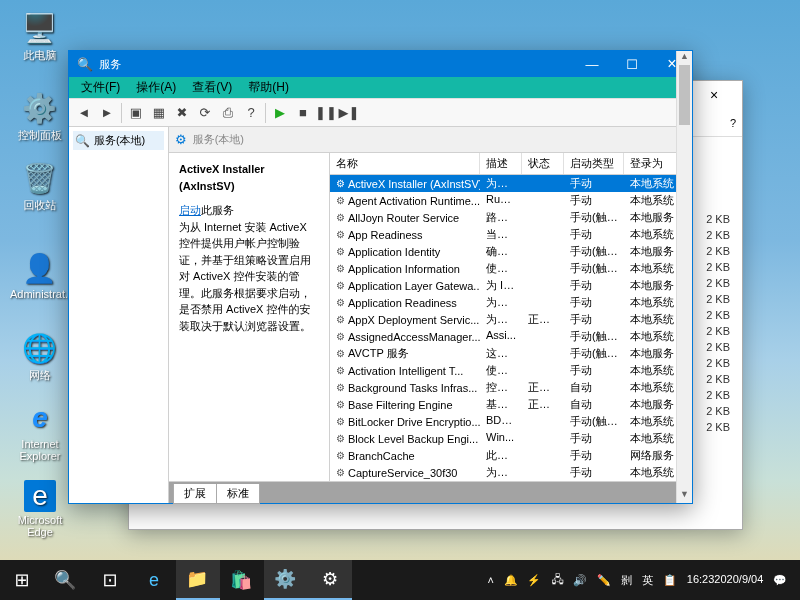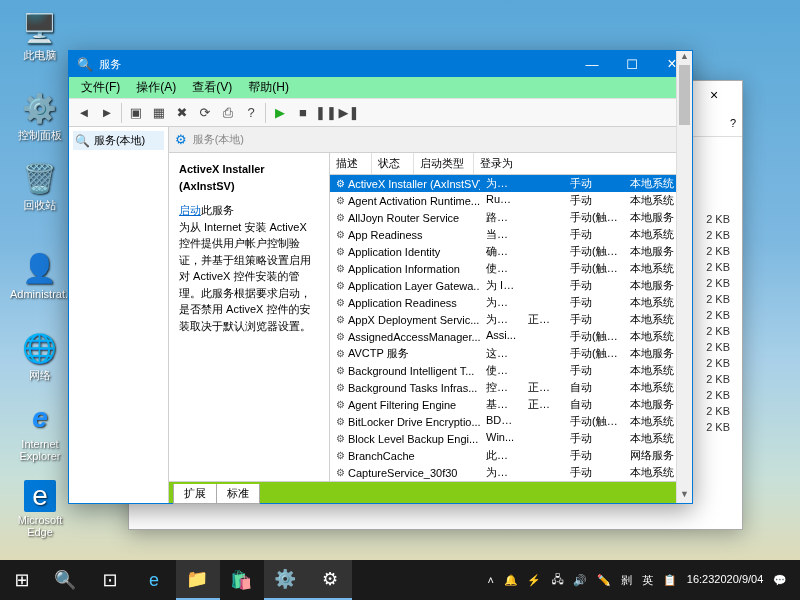--- a/index.html
+++ b/index.html
@@ -20,21 +20,21 @@
 .bg-window .bgw-body{position:absolute;right:8px;top:130px;bottom:54px;width:50px}
 .bg-row{display:flex;justify-content:flex-end;padding:2px 4px;font-size:11px;color:#333}
 .bg-status{position:absolute;bottom:0;left:0;right:0;height:24px;border-top:1px solid #ddd;display:flex;align-items:center;padding:0 10px;font-size:11px;color:#333;justify-content:space-between}
 .bg-status .ricons{font-size:14px;color:#666}
 .svc-window{position:absolute;left:68px;top:50px;width:625px;height:454px;background:#fff;border:1px solid #0078d7;box-shadow:0 6px 24px rgba(0,0,0,0.4);display:flex;flex-direction:column}
 .svc-title{height:26px;background:#0078d7;color:#fff;display:flex;align-items:center;padding-left:8px}
 .svc-title .tico{margin-right:6px;font-size:13px}
 .svc-title .tbtns{margin-left:auto;display:flex}
 .svc-title .tbtn{width:40px;height:26px;display:flex;align-items:center;justify-content:center;font-size:13px}
 .svc-title .tbtn.close{font-size:16px}
-.svc-menu{height:22px;display:flex;align-items:center;padding:0 4px;border-bottom:1px solid #e0e0e0;background:#86efac}
+.svc-menu{height:22px;display:flex;align-items:center;padding:0 4px;border-bottom:1px solid #e0e0e0;background:#14b8a6}
 .svc-menu span{padding:2px 8px;font-size:12px}
 .svc-tools{height:28px;display:flex;align-items:center;padding:0 4px;border-bottom:1px solid #d0d0d0;background:#f8f8f8;gap:1px}
 .svc-tools .tb{width:22px;height:22px;display:flex;align-items:center;justify-content:center;font-size:13px;color:#444;border:1px solid transparent}
 .svc-tools .sep{width:1px;height:20px;background:#ccc;margin:0 2px}
 .svc-tools .play{color:#2a2}
 .svc-body{flex:1;display:flex;min-height:0}
 .svc-left{width:100px;border-right:1px solid #d0d0d0;padding:4px}
 .svc-left-item{display:flex;align-items:center;gap:4px;padding:2px;background:#e5f1fb}
 .svc-left-item .gico{color:#0078d7;font-size:12px}
 .svc-main{flex:1;display:flex;flex-direction:column;min-width:0}
@@ -57,21 +57,21 @@
 .svc-rows{flex:1;overflow:hidden;position:relative}
 .svc-row{height:17px;display:flex;font-size:11px;white-space:nowrap}
 .svc-row>div{padding:1px 6px;overflow:hidden;text-overflow:ellipsis}
 .svc-row .c-name{display:flex;align-items:center;gap:3px}
 .svc-row .gico{color:#555;font-size:10px;flex-shrink:0}
 .svc-row.sel{background:#0078d7;color:#fff}
 .svc-row.sel .gico{color:#fff}
 .svc-scrollbar{position:absolute;right:0;top:0;bottom:0;width:16px;background:#f0f0f0;border-left:1px solid #ddd}
 .svc-scrollbar .thumb{position:absolute;left:2px;right:2px;top:14px;height:60px;background:#c0c0c0}
 .svc-scrollbar .arr{position:absolute;left:0;right:0;height:14px;text-align:center;font-size:9px;color:#666}
-.svc-tabs{height:22px;display:flex;padding-left:4px;border-top:1px solid #d0d0d0;align-items:flex-end;background:#84cc16}
+.svc-tabs{height:22px;display:flex;padding-left:4px;border-top:1px solid #d0d0d0;align-items:flex-end;background:#a3a3a3}
 .svc-tab{padding:2px 10px;border:1px solid #aaa;border-top:none;font-size:11px;background:#fff;position:relative;top:1px}
 .svc-tab:first-child{border-right:none}
 </style>
 </head>
 <body>
 
 <div class="desktop">
   <div class="desktop-icon" style="left:10px;top:10px">
       <div class="ico">🖥️</div>
       <div>此电脑</div>
@@ -177,20 +177,21 @@
         <span class="txt">服务(本地)</span>
       </div>
       <div class="svc-detail">
         <div class="svc-desc">
           <div class="dname">ActiveX Installer (AxInstSV)</div>
           <div><a href="#">启动</a><span>此服务</span></div>
           <div>为从 Internet 安装 ActiveX 控件提供用户帐户控制验证，并基于组策略设置启用对 ActiveX 控件安装的管理。此服务根据要求启动，是否禁用 ActiveX 控件的安装取决于默认浏览器设置。</div>
         </div>
         <div class="svc-list">
           <div class="svc-cols">
+            <div class="c-name">名称</div>
             <div class="c-desc">描述</div>
             <div class="c-stat">状态</div>
             <div class="c-start">启动类型</div>
             <div class="c-logon">登录为</div>
           </div>
           <div class="svc-rows" id="svc-rows">
               <div class="svc-row sel">
                 <div class="c-name">
                   <span class="gico">⚙</span>
                   <span>ActiveX Installer (AxInstSV)</span>
@@ -296,41 +297,41 @@
                   <span>AVCTP 服务</span>
                 </div>
                 <div class="c-desc">这是...</div>
                 <div class="c-stat"></div>
                 <div class="c-start">手动(触发...</div>
                 <div class="c-logon">本地服务</div>
               </div>
               <div class="svc-row">
                 <div class="c-name">
                   <span class="gico">⚙</span>
-                  <span>Background Intelligent T...</span>
+                  <span>Activation Intelligent T...</span>
                 </div>
                 <div class="c-desc">使用...</div>
                 <div class="c-stat"></div>
                 <div class="c-start">手动</div>
                 <div class="c-logon">本地系统</div>
               </div>
               <div class="svc-row">
                 <div class="c-name">
                   <span class="gico">⚙</span>
                   <span>Background Tasks Infras...</span>
                 </div>
                 <div class="c-desc">控制...</div>
                 <div class="c-stat">正在...</div>
                 <div class="c-start">自动</div>
                 <div class="c-logon">本地系统</div>
               </div>
               <div class="svc-row">
                 <div class="c-name">
                   <span class="gico">⚙</span>
-                  <span>Agent Filtering Engine</span>
+                  <span>Base Filtering Engine</span>
                 </div>
                 <div class="c-desc">基本...</div>
                 <div class="c-stat">正在...</div>
                 <div class="c-start">自动</div>
                 <div class="c-logon">本地服务</div>
               </div>
               <div class="svc-row">
                 <div class="c-name">
                   <span class="gico">⚙</span>
                   <span>BitLocker Drive Encryptio...</span>

